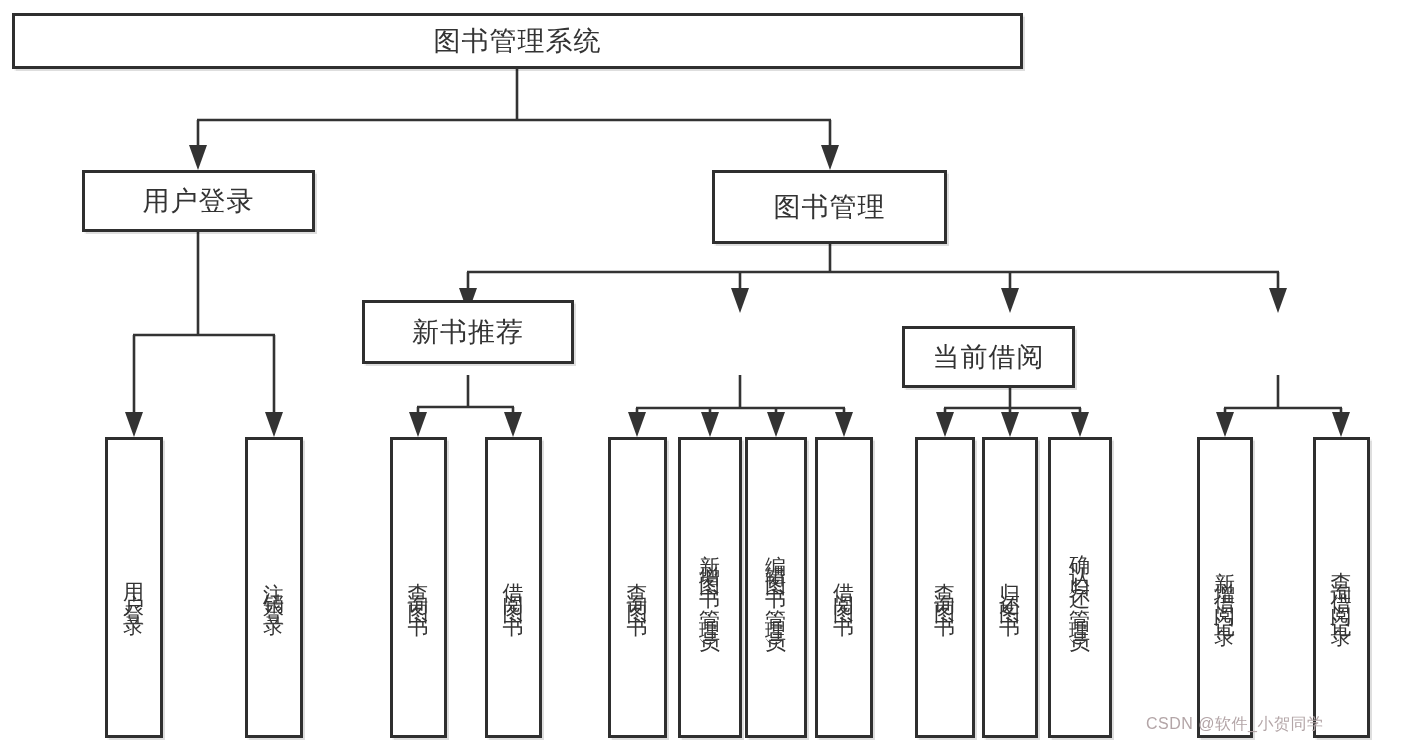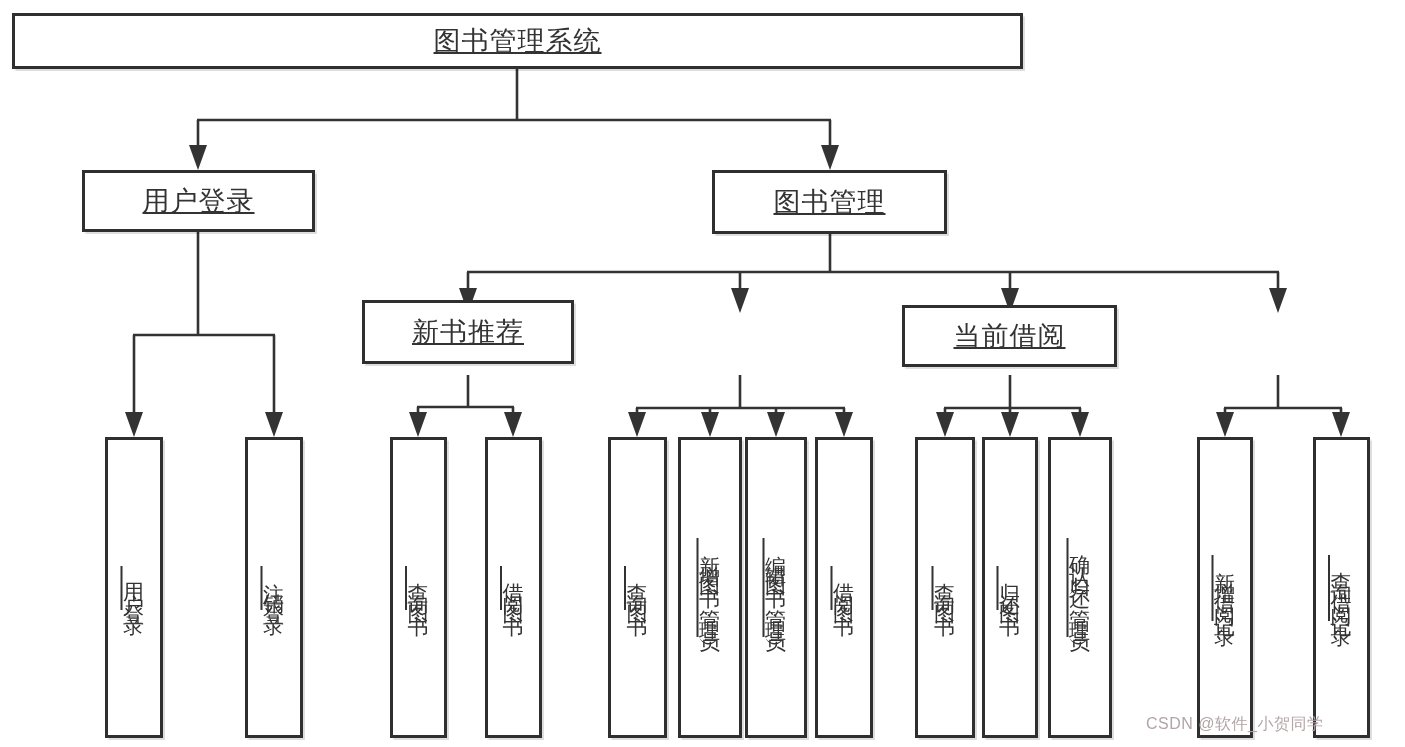--- a/index.html
+++ b/index.html
@@ -12,21 +12,20 @@
   svg.connectors { position:absolute; left:0; top:0; width:1405px; height:747px; }
   svg.connectors line { stroke:var(--line,#333333); stroke-width:2.6; }
   svg.connectors polygon { fill:var(--line,#333333); }
   .node {
     position:absolute; box-sizing:border-box;
     background:var(--box-fill,#ffffff);
     border:3px solid var(--box-border,#2f2f2f);
     color:var(--text,#333333);
     display:flex; align-items:center; justify-content:center;
     box-shadow:1.5px 1.5px 1px rgba(0,0,0,0.13);
-    text-decoration:underline;
   }
   .node.h { font-size:27px; letter-spacing:1px; white-space:nowrap; }
   .node.v {
     font-size:21px;
   }
   .node.v .vtxt {
     writing-mode:vertical-rl; text-orientation:mixed;
     letter-spacing:11px; line-height:1; white-space:nowrap;
   }
   .watermark {
@@ -113,24 +112,24 @@
       <line x1="1225" y1="408" x2="1225" y2="414"></line>
         <polygon points="1216,412 1234,412 1225,437"></polygon>
       <line x1="1341" y1="408" x2="1341" y2="414"></line>
         <polygon points="1332,412 1350,412 1341,437"></polygon>
     </g>
   </svg>
 
   <div class="node h" style="left:12px;top:13px;width:1011px;height:56px">图书管理系统</div>
 
   <div class="node h" style="left:82px;top:170px;width:233px;height:62px">用户登录</div>
-  <div class="node h" style="left:712px;top:170px;width:235px;height:64px">图书管理</div>
+  <div class="node h" style="left:712px;top:170px;width:235px;height:74px">图书管理</div>
 
   <div class="node h" style="left:362px;top:300px;width:212px;height:64px">新书推荐</div>
-  <div class="node h" style="left:902px;top:305px;width:215px;height:62px">当前借阅</div>
+  <div class="node h" style="left:902px;top:326px;width:173px;height:62px">当前借阅</div>
 
   <div class="node v" style="left:105px;top:437px;width:58px;height:301px">
     <span class="vtxt">用户登录</span>
   </div>
   <div class="node v" style="left:245px;top:437px;width:58px;height:301px">
     <span class="vtxt">注销登录</span>
   </div>
 
   <div class="node v" style="left:390px;top:437px;width:57px;height:301px">
     <span class="vtxt">查询图书</span>

